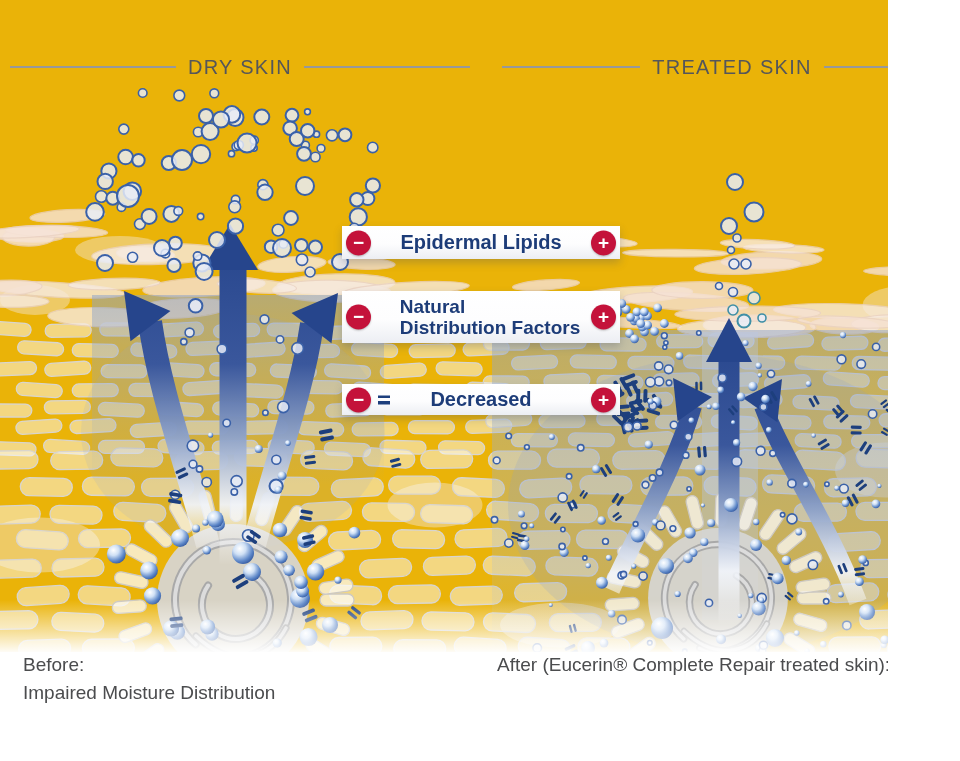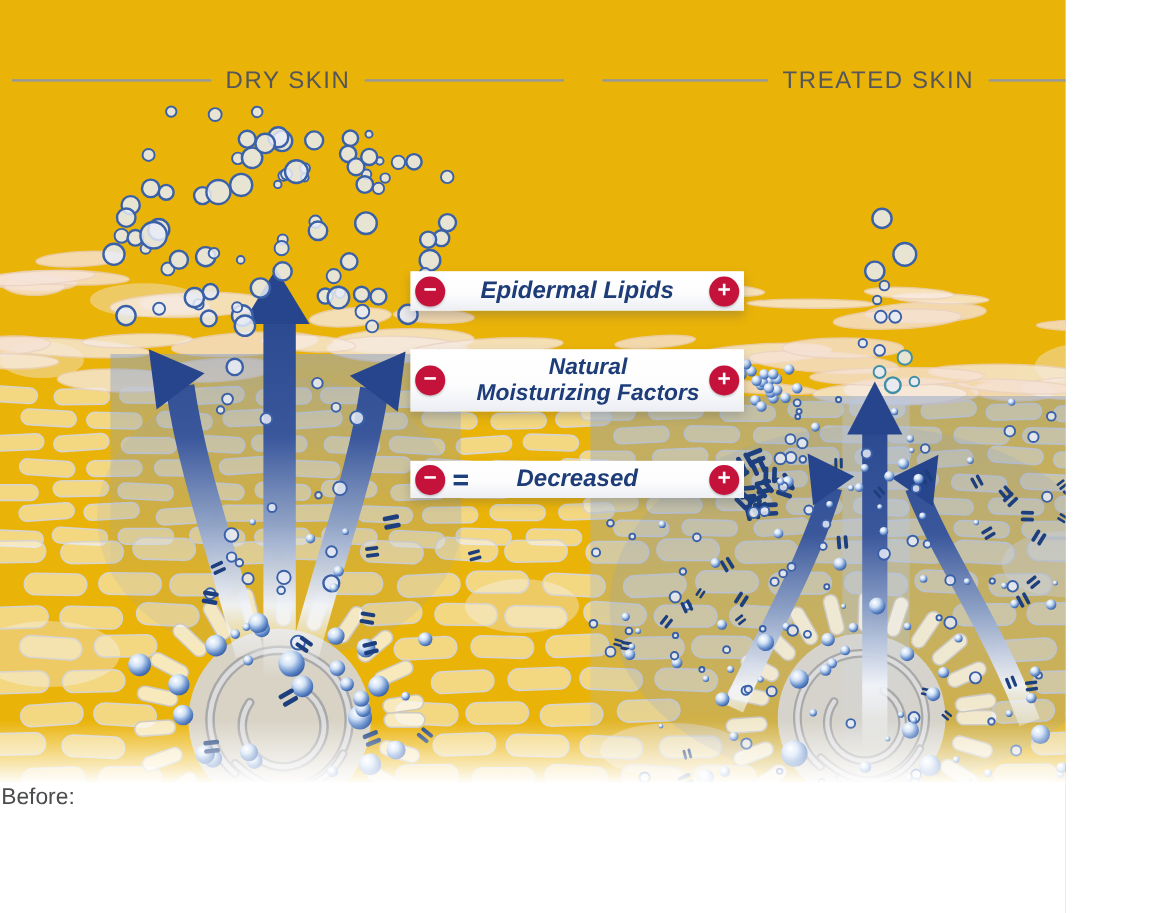--- a/index.html
+++ b/index.html
@@ -11,32 +11,32 @@
   .hdr.right{left:492px}
   .hdr .rule{flex:1;border-top:2px solid var(--line);}
   .hdr .txt{font-size:20px;letter-spacing:1.3px;color:var(--hdr);white-space:nowrap;}
 
   .bar{position:absolute;left:342px;width:278px;z-index:2;display:flex;align-items:center;justify-content:center;
        background:linear-gradient(180deg,#ffffff 0%,#fdfdfe 55%,#eceef3 100%);
        box-shadow:0 4px 8px rgba(70,80,100,.28);}
   .bar1{top:226px;height:33px}
   .bar2{top:291px;height:52px}
   .bar3{top:384px;height:31px}
-  .bar .lbl{text-align:center;color:var(--navy);font-weight:bold;font-size:20px;line-height:1.05;font-style:italic;}
+  .bar .lbl{color:var(--navy);font-weight:bold;font-size:20px;line-height:1.05;}
   .bar2 .lbl{font-size:19px;line-height:21px;margin-left:18px;}
   .badge{position:absolute;top:50%;transform:translateY(-50%);width:25px;height:25px;border-radius:50%;
          background:var(--red);color:#fff;display:flex;align-items:center;justify-content:center;
          font-size:19px;font-weight:bold;z-index:3;box-shadow:0 1px 2px rgba(0,0,0,.25);padding-bottom:1px;box-sizing:border-box;}
   .badge.minus{left:4px}
   .badge.plus{right:4px}
   .aqp-eq{position:absolute;left:36px;top:50%;transform:translateY(-50%);width:12px;height:9px;
           background:linear-gradient(180deg,var(--aqp) 0 3px,transparent 3px 6px,var(--aqp) 6px 9px);}
 
   .cap{position:absolute;z-index:2;color:var(--cap);font-size:19px;line-height:28px;}
-  .cap.left{left:1px;top:651px;width:470px;}
+  .cap.left{left:23px;top:651px;width:470px;}
   .cap.right{left:497px;top:651px;width:460px;}
 </style>
 </head>
 <body>
 
 <div class="stage">
 
   <svg id="art" width="960" height="761" viewBox="0 0 960 761">
       <defs>
 <linearGradient id="gVL" gradientUnits="userSpaceOnUse" x1="0" y1="230" x2="0" y2="565">
@@ -983,33 +983,35 @@
     <div class="lbl">
       <div>Epidermal Lipids</div>
     </div>
     <span class="badge plus">+</span>
   </div>
 
   <div class="bar bar2">
     <span class="badge minus">−</span>
     <div class="lbl">
       <div>Natural</div>
-      <div>Moisturizing Factors</div>
+      <div>Distribution Factors</div>
     </div>
     <span class="badge plus">+</span>
   </div>
 
   <div class="bar bar3">
     <span class="badge minus">−</span>
     <span class="aqp-eq"></span>
     <div class="lbl">
       <div>Decreased</div>
     </div>
     <span class="badge plus">+</span>
   </div>
 
   <div class="cap left">
     <div>Before:</div>
+    <div>Impaired Moisture Distribution</div>
   </div>
   <div class="cap right">
+    <div>After (Eucerin® Complete Repair treated skin):</div>
   </div>
 
 </div>
 
 </body></html>

